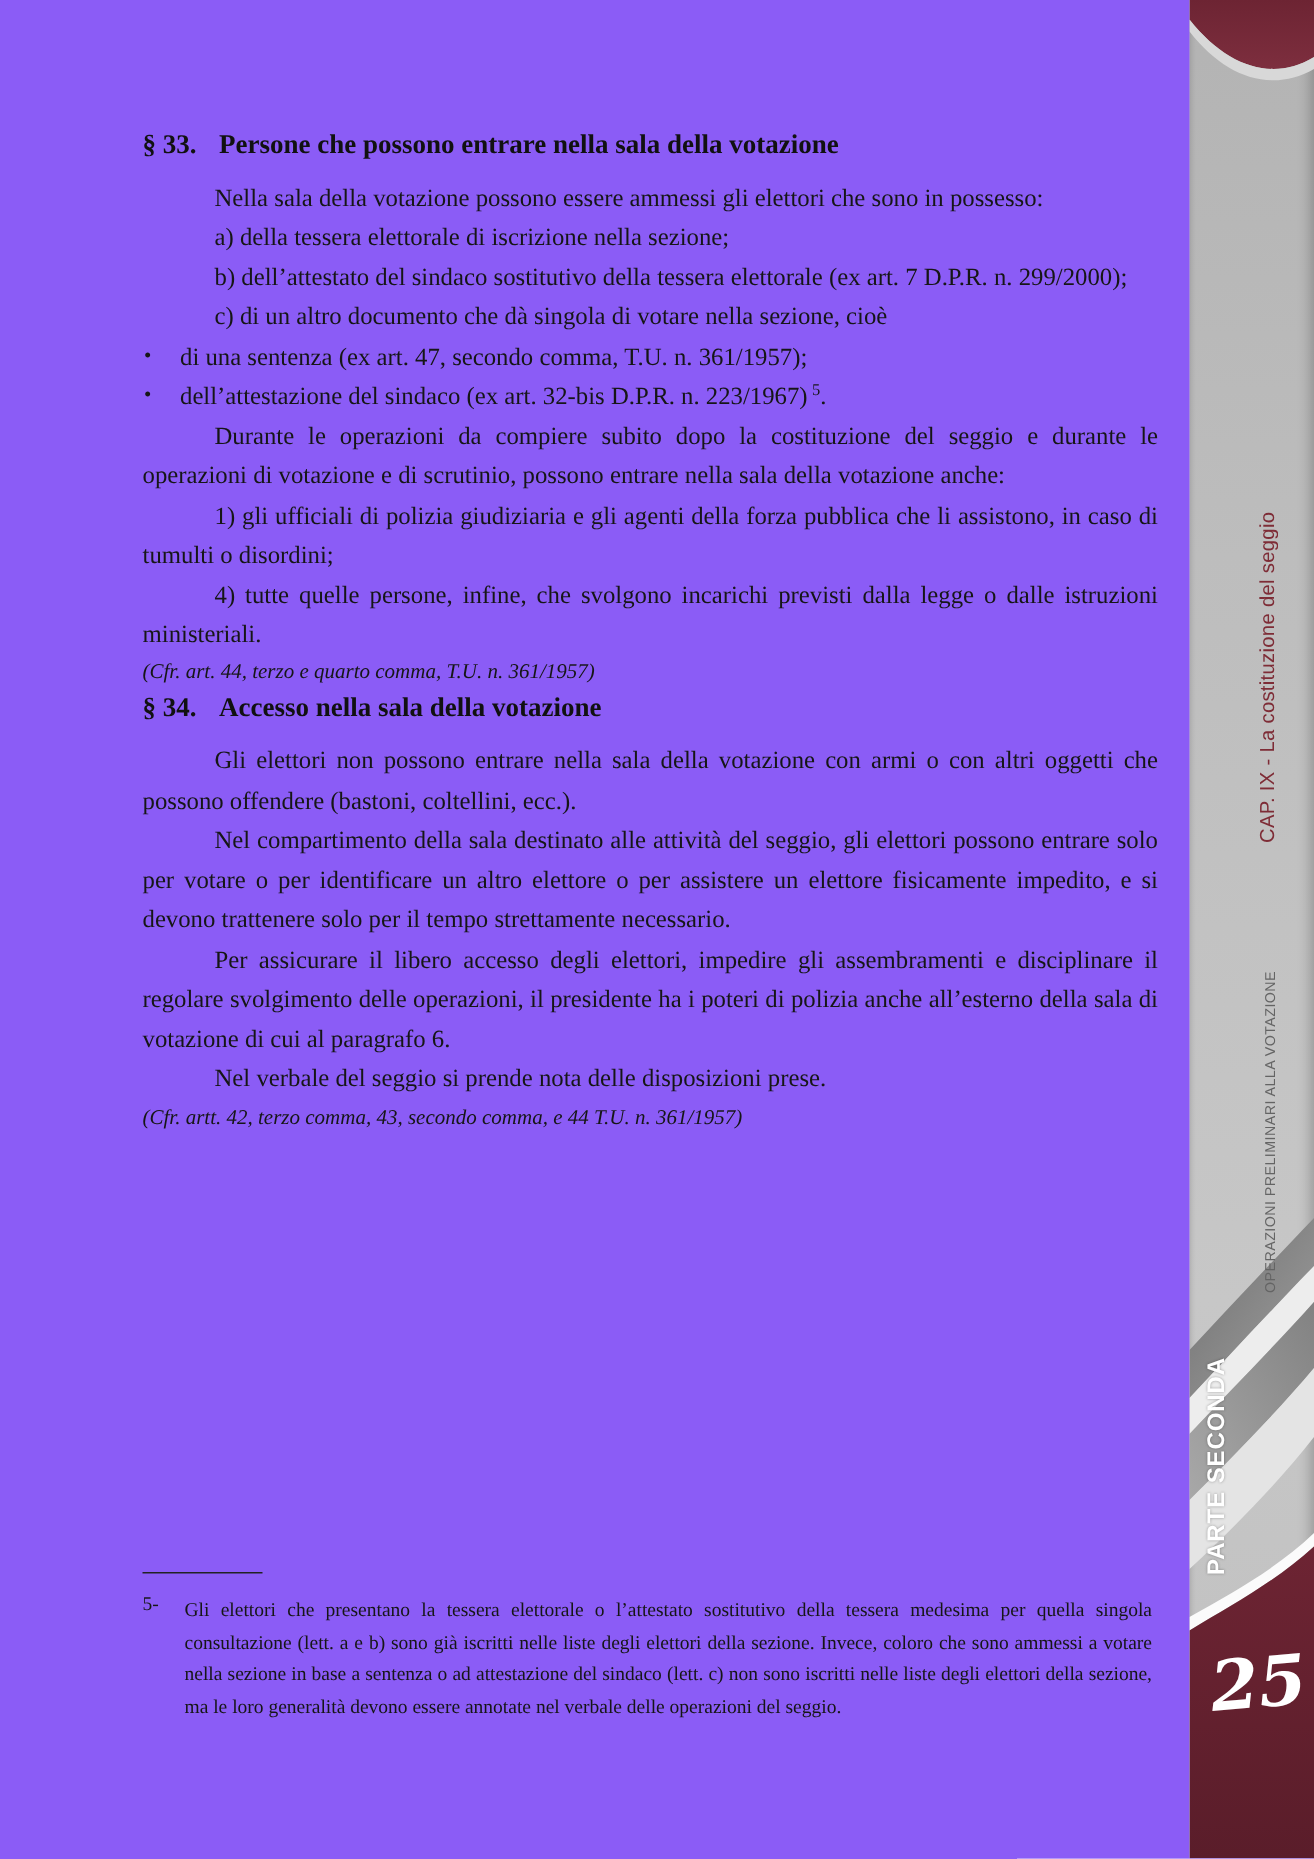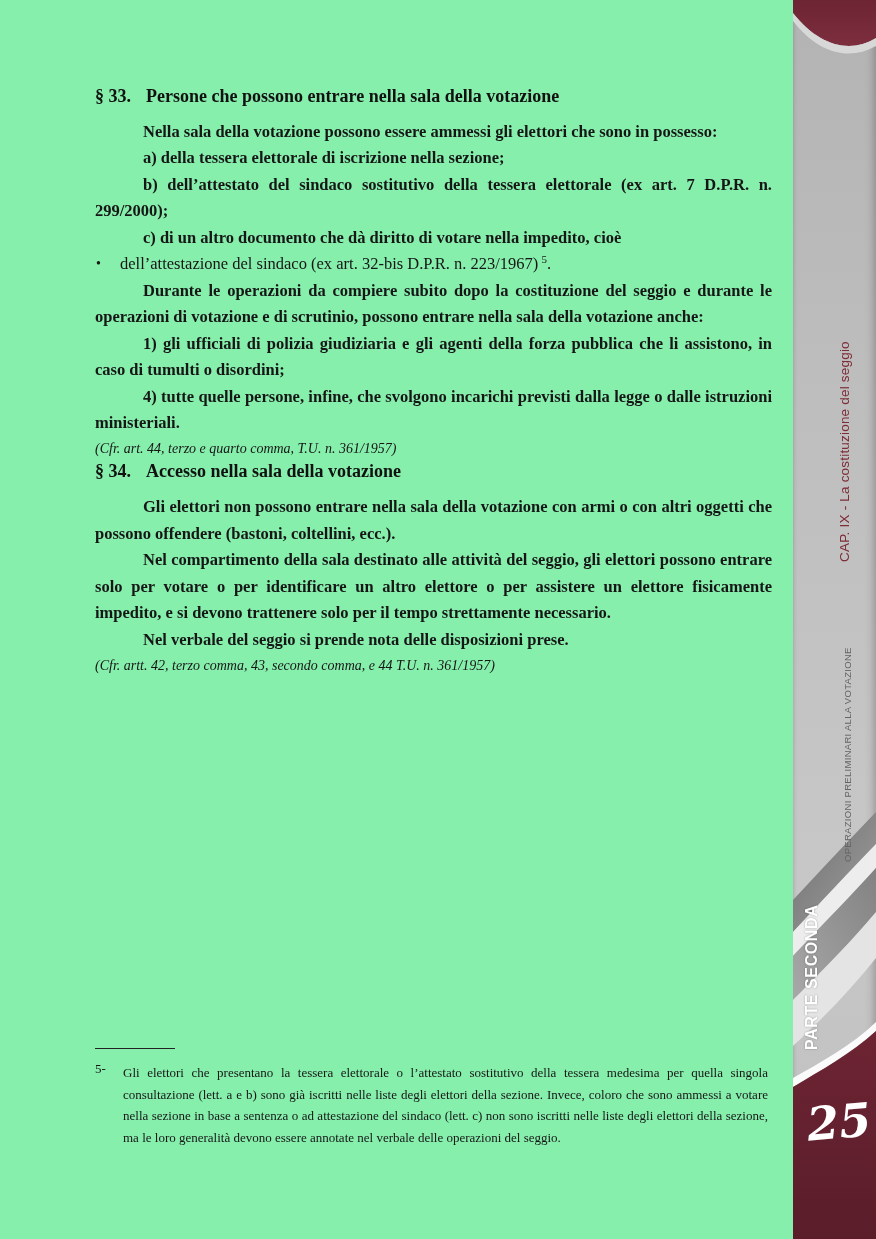--- a/index.html
+++ b/index.html
@@ -1,29 +1,29 @@
 <!DOCTYPE html>
 <html><head>
 <meta charset="utf-8">
 <style>
   html,body { margin:0; padding:0; }
   body { width:876px; height:1239px; background:#ffffff; font-family:"Liberation Serif", serif; }
 
-  .page { position:relative; width:876px; height:1239px; background:#86efac; overflow:hidden; }
+  .page { position:relative; width:876px; height:1239px; background:#8b5cf6; overflow:hidden; }
 
   
   .content {
     position:absolute; left:95px; top:0; width:677px;
     padding-top:84px; color:#161616;
     font-size:16.5px; line-height:26.45px; text-align:justify;
   }
   .content h2 { margin:0 0 11px 0; font-size:18px; line-height:24px; font-weight:bold; color:#111; text-align:left; }
   .content h2 .marker { margin-right:15px; }
   .content p { margin:0; }
-  .content p.indent { text-indent:48px;font-weight:bold; }
+  .content p.indent { text-indent:48px; }
   .bullets { margin:0; padding:0; list-style:none; }
   .bullets li { position:relative; padding-left:25px; }
   .bullets li::before { content:"\2022"; position:absolute; left:1px; top:0; font-size:14px; }
   sup.fn-ref { font-size:11px; line-height:0; vertical-align:6px; margin-left:3px; }
   p.ref { font-style:italic; font-size:14px; line-height:20px; margin-top:3px; text-align:left; }
   .section-34 { margin-top:0; }
 
   
   .footnote { position:absolute; left:95px; top:1048px; width:677px; color:#161616; }
   .fn-rule { width:80px; height:0; border-top:1.6px solid #222; margin:0 0 9px 0; }
@@ -61,36 +61,38 @@
 
   <div class="content">
 
     <section>
       <h2>
         <span class="marker">§ 33.</span><span>Persone che possono entrare nella sala della votazione</span>
       </h2>
       <p class="indent">Nella sala della votazione possono essere ammessi gli elettori che sono in possesso:</p>
       <p class="indent">a) della tessera elettorale di iscrizione nella sezione;</p>
       <p class="indent">b) dell’attestato del sindaco sostitutivo della tessera elettorale (ex art. 7 D.P.R. n. 299/2000);</p>
-      <p class="indent">c) di un altro documento che dà diritto di votare nella impedito, cioè</p>
+      <p class="indent">c) di un altro documento che dà singola di votare nella sezione, cioè</p>
       <ul class="bullets">
+        <li><span>di una sentenza (ex art. 47, secondo comma, T.U. n. 361/1957);</span></li>
         <li><span>dell’attestazione del sindaco (ex art. 32-bis D.P.R. n. 223/1967)</span><sup class="fn-ref">5</sup><span>.</span></li>
       </ul>
       <p class="indent">Durante le operazioni da compiere subito dopo la costituzione del seggio e durante le operazioni di votazione e di scrutinio, possono entrare nella sala della votazione anche:</p>
       <p class="indent">1) gli ufficiali di polizia giudiziaria e gli agenti della forza pubblica che li assistono, in caso di tumulti o disordini;</p>
       <p class="indent">4) tutte quelle persone, infine, che svolgono incarichi previsti dalla legge o dalle istruzioni ministeriali.</p>
       <p class="ref">(Cfr. art. 44, terzo e quarto comma, T.U. n. 361/1957)</p>
     </section>
 
     <section class="section-34">
       <h2>
         <span class="marker">§ 34.</span><span>Accesso nella sala della votazione</span>
       </h2>
       <p class="indent">Gli elettori non possono entrare nella sala della votazione con armi o con altri oggetti che possono offendere (bastoni, coltellini, ecc.).</p>
       <p class="indent">Nel compartimento della sala destinato alle attività del seggio, gli elettori possono entrare solo per votare o per identificare un altro elettore o per assistere un elettore fisicamente impedito, e si devono trattenere solo per il tempo strettamente necessario.</p>
+      <p class="indent">Per assicurare il libero accesso degli elettori, impedire gli assembramenti e disciplinare il regolare svolgimento delle operazioni, il presidente ha i poteri di polizia anche all’esterno della sala di votazione di cui al paragrafo 6.</p>
       <p class="indent">Nel verbale del seggio si prende nota delle disposizioni prese.</p>
       <p class="ref">(Cfr. artt. 42, terzo comma, 43, secondo comma, e 44 T.U. n. 361/1957)</p>
     </section>
 
   </div>
 
   <div class="footnote">
     <div class="fn-rule"></div>
     <div class="fn-row">
       <span class="fn-marker">5-</span>

